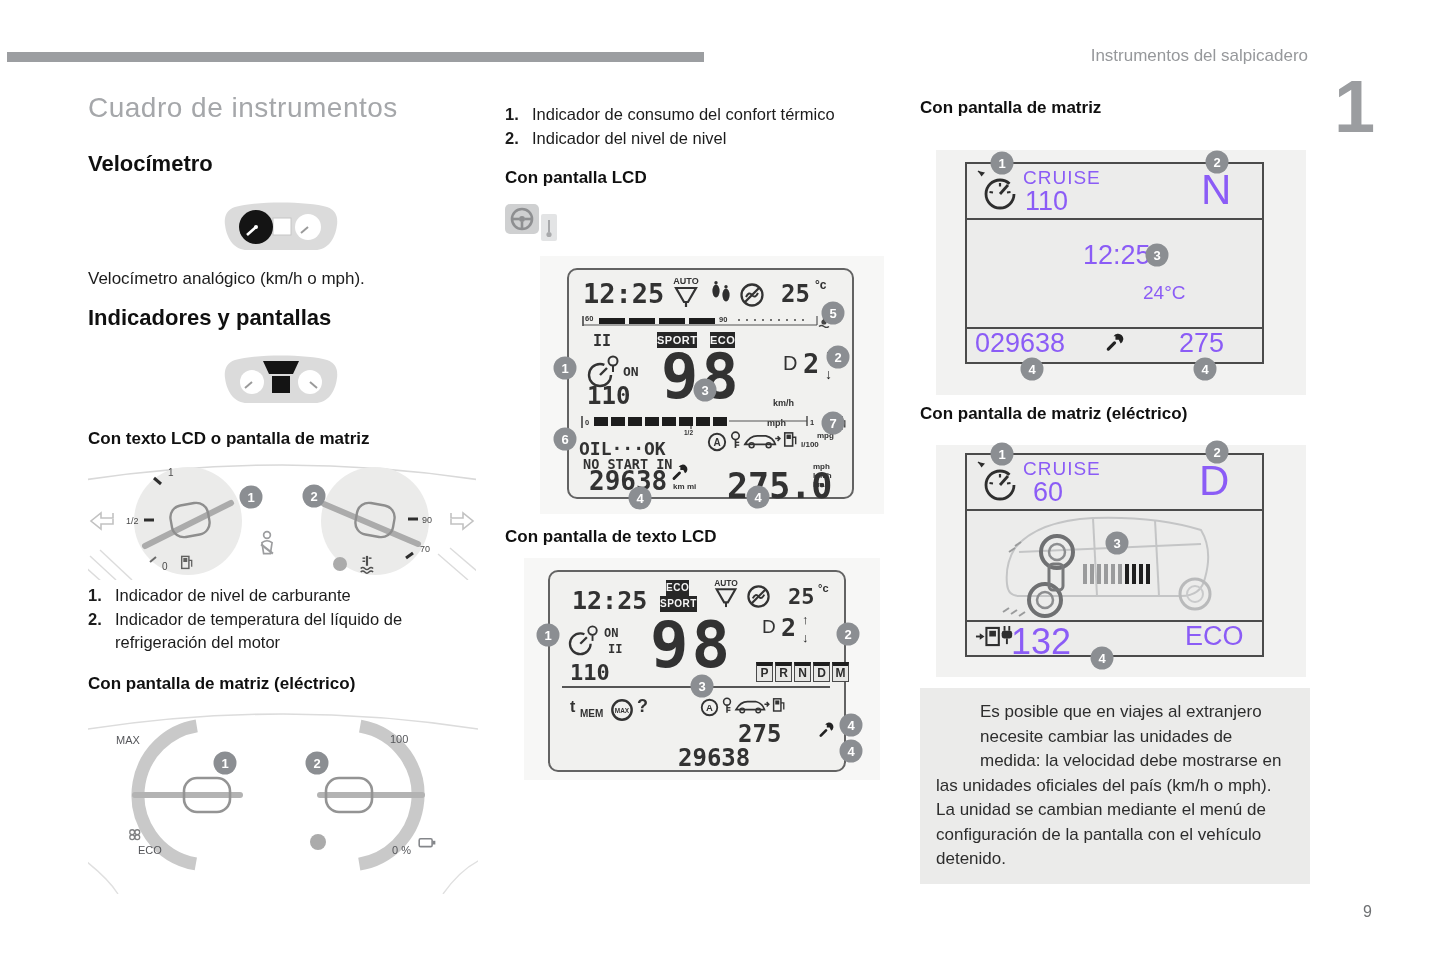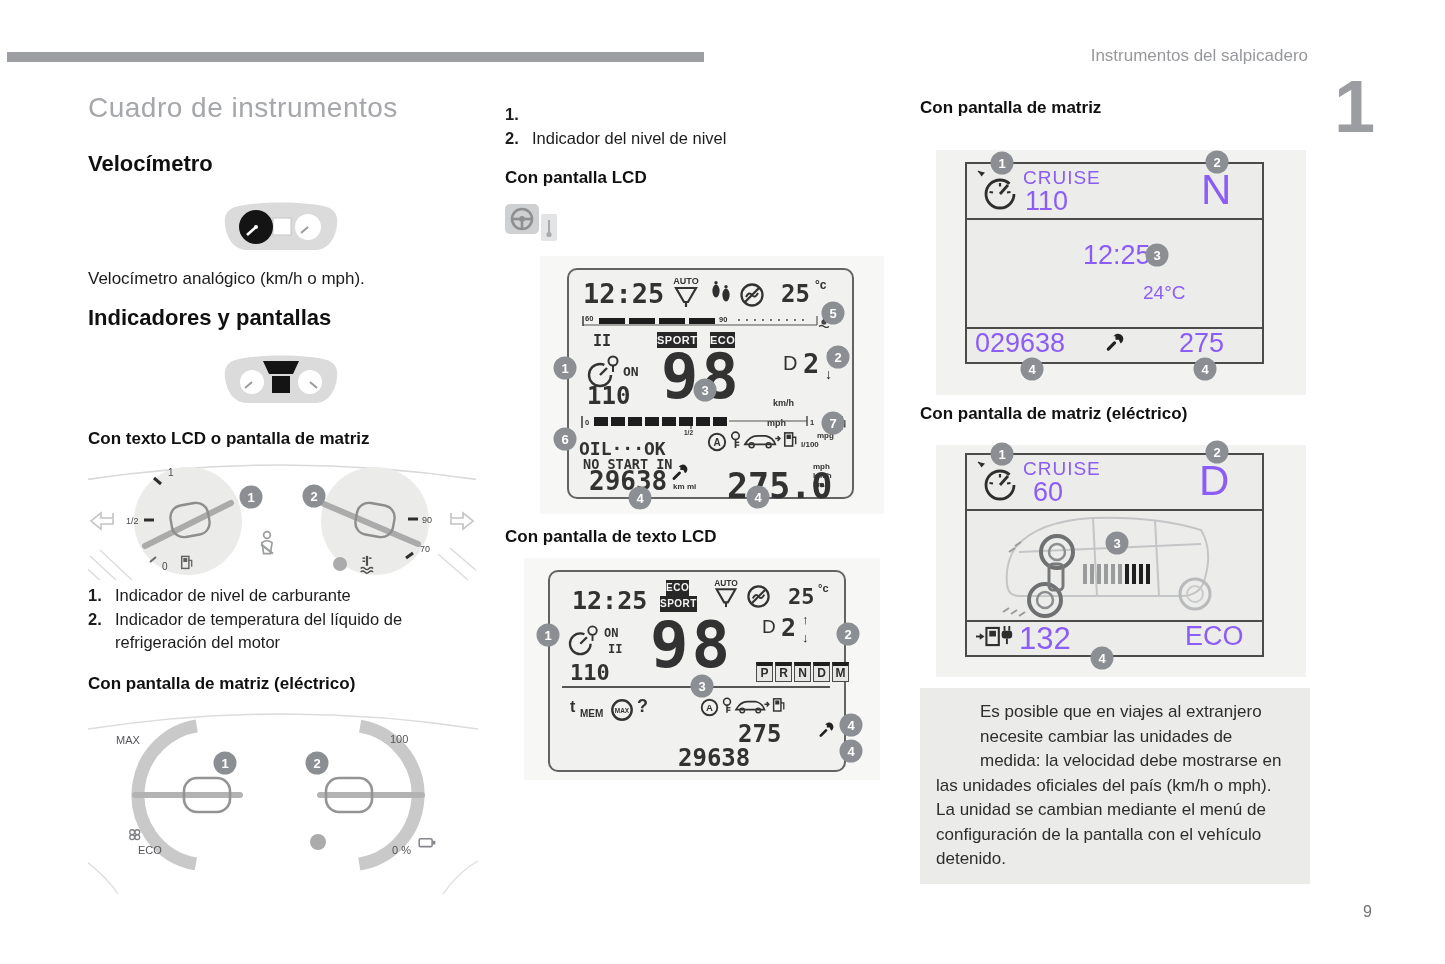--- a/index.html
+++ b/index.html
@@ -245,20 +245,21 @@
     <rect x="96" y="80" width="46" height="34" rx="13" fill="none" stroke="#949494" stroke-width="2.6"></rect>
     <line x1="232" y1="97" x2="334" y2="97" stroke="#b3b3b3" stroke-width="6" stroke-linecap="round"></line>
     <rect x="238" y="80" width="46" height="34" rx="13" fill="none" stroke="#949494" stroke-width="2.6"></rect>
     <circle cx="230" cy="144" r="8" fill="#ababab"></circle>
   </svg>
   <div class="callout" style="left:225px;top:763px">1</div>
   <div class="callout" style="left:317px;top:763px">2</div>
 
   <div class="abs numlist" style="left:505px;top:103px;width:400px">
     <span class="n">1.</span>
+    <span>Indicador de consumo del confort térmico</span>
   </div>
   <div class="abs numlist" style="left:505px;top:127px;width:400px">
     <span class="n">2.</span>
     <span>Indicador del nivel de nivel</span>
   </div>
 
   <div class="abs h3" style="left:505px;top:168px">Con pantalla LCD</div>
   <svg class="abs" style="left:505px;top:202px" width="52" height="40" viewBox="0 0 52 40">
     <rect x="0" y="2" width="34" height="30" rx="5" fill="#cfd0d1"></rect>
     <circle cx="17" cy="17" r="10" fill="none" stroke="#8e8f91" stroke-width="2.6"></circle>
@@ -515,21 +516,21 @@
         <line x1="30" y1="34" x2="36" y2="30"></line>
           <line x1="24" y1="40" x2="30" y2="36"></line>
         <line x1="18" y1="100" x2="24" y2="96"></line>
           <line x1="26" y1="102" x2="32" y2="98"></line>
           <line x1="34" y1="104" x2="40" y2="100"></line>
       </g>
     </svg>
     <svg class="abs" style="left:8px;top:168px" width="40" height="27">
         <use href="#i-pumpplug"></use>
       </svg>
-    <span class="abs mtx-txt" style="left:52px;top:166px;font-size:31px">132</span>
+    <span class="abs mtx-txt" style="left:44px;top:166px;font-size:36px">132</span>
     <span class="abs mtx-txt" style="left:218px;top:166px;font-size:27px">ECO</span>
   </div>
   <div class="callout" style="left:1002px;top:454px">1</div>
   <div class="callout" style="left:1217px;top:452px">2</div>
   <div class="callout" style="left:1117px;top:543px">3</div>
   <div class="callout" style="left:1102px;top:658px">4</div>
 
   <div class="infobox" style="left:920px;top:688px;width:390px;box-sizing:border-box">
     <span class="info-i"><span class="dot"></span><span class="stem"></span></span>
     <span>Es posible que en viajes al extranjero necesite cambiar las unidades de medida: la velocidad debe mostrarse en las unidades oficiales del país (km/h o mph). La unidad se cambian mediante el menú de configuración de la pantalla con el vehículo detenido.</span>

